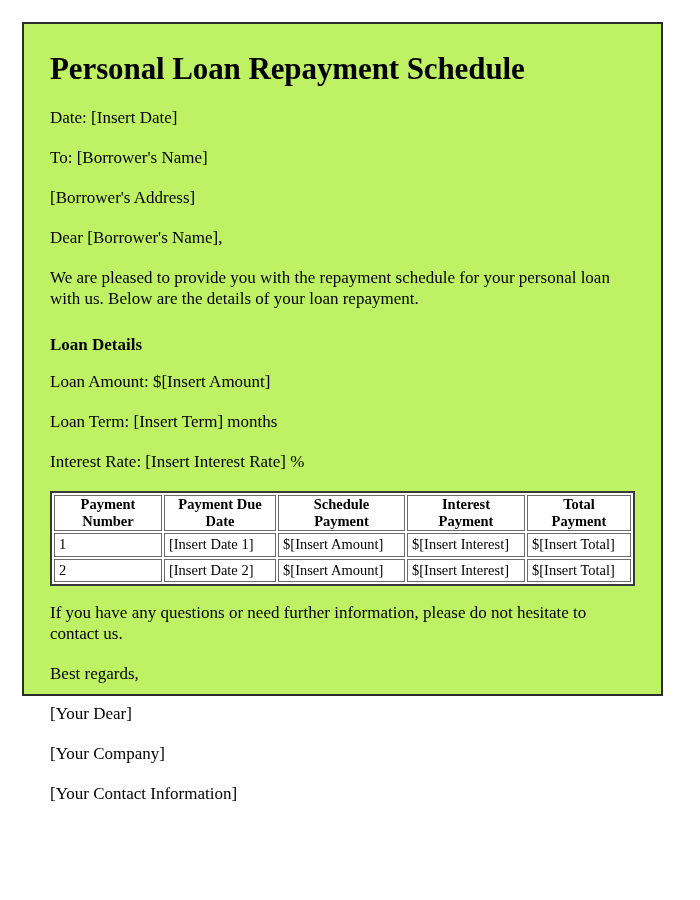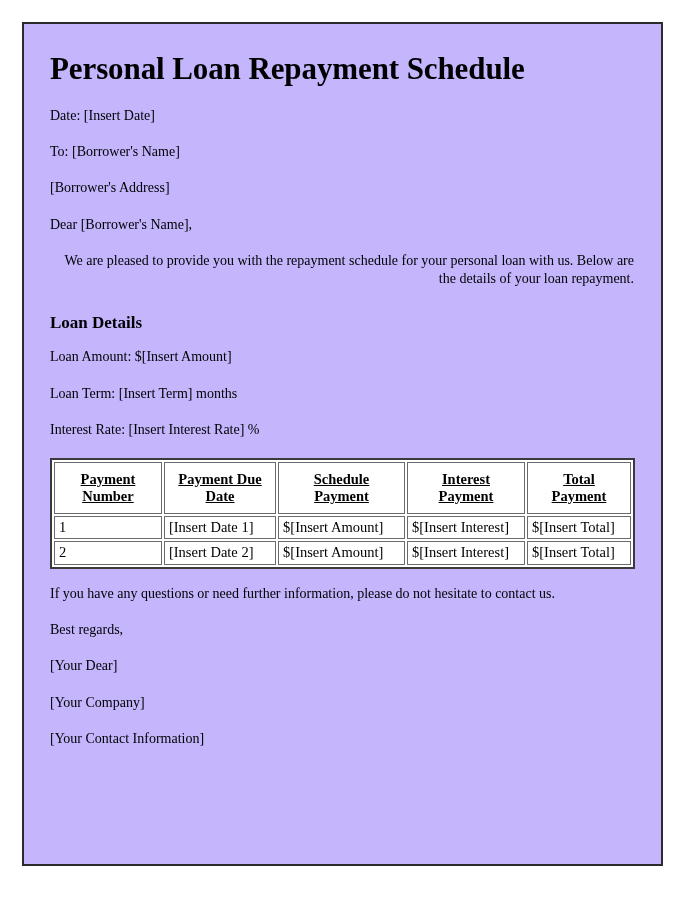--- a/index.html
+++ b/index.html
@@ -12,69 +12,67 @@
     height: 900px;
     font-family: "Liberation Serif", "DejaVu Serif", serif;
     color: #000000;
     overflow: hidden;
   }
   .page-frame {
     position: absolute;
     left: 22px;
     top: 22px;
     width: 641px;
-    height: 844px;
+    height: 674px;
     border: 2px solid #2b2b2b;
     box-sizing: border-box;
-    background: #c4b5fd;
+    background: #bef264;
   }
   .page-content {
     padding: 24px 26px 0 26px;
     box-sizing: border-box;
   }
   h1.doc-title {
     font-size: 31px;
     font-weight: bold;
     line-height: 1.12;
     margin: 4px 0 20px 0;
     letter-spacing: -0.1px;
   }
   h2.section-heading {
     font-size: 17px;
     font-weight: bold;
     line-height: 1.15;
     margin: 26px 0 16px 0;
   }
   p.body-line {
-    font-size: 14px;
+    font-size: 17px;
     line-height: 1.24;
     margin: 0 0 19px 0;
     max-width: 584px;
   }
   p.body-line.intro {
     margin-bottom: 2px;
-    text-align: right;
   }
   table.schedule-table {
     border-collapse: separate;
     border-spacing: 2px;
     border: 2px solid #3a3a3a;
     margin: 0 0 16px 0;
     font-size: 14.5px;
     background: #ffffff;
   }
   table.schedule-table th {
     border: 1px solid #6b6b6b;
     font-weight: bold;
     text-align: center;
     vertical-align: middle;
-    padding: 8px 9px;
+    padding: 0 9px;
     line-height: 1.18;
     white-space: pre-line;
-    text-decoration: underline;
   }
   table.schedule-table td {
     border: 1px solid #6b6b6b;
     text-align: left;
     vertical-align: middle;
     padding: 2px 4px;
     line-height: 1.2;
     white-space: nowrap;
   }
   table.schedule-table th.col-num { width: 118px; }

